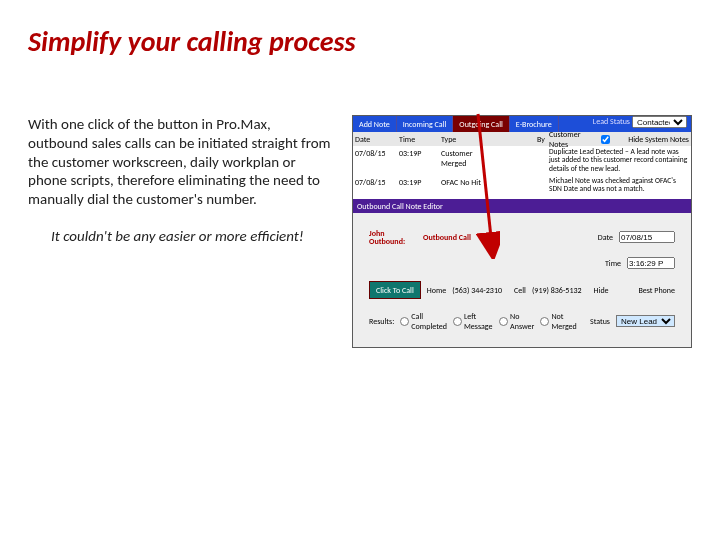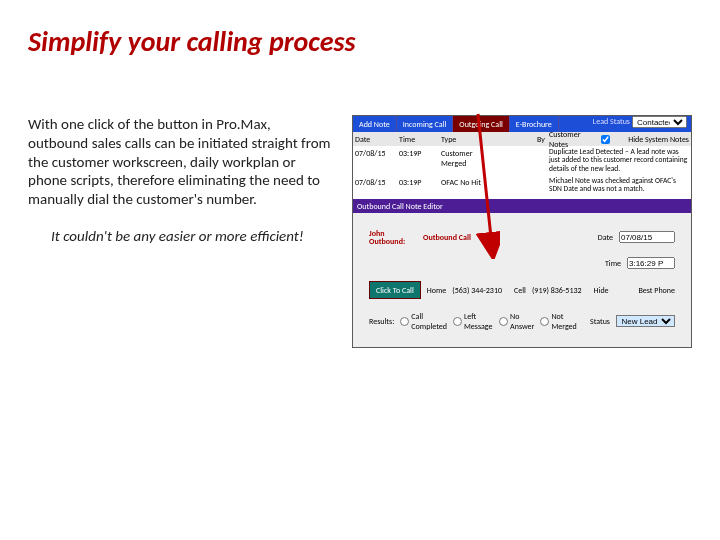--- a/index.html
+++ b/index.html
@@ -31,21 +31,21 @@
   .edrow { display: flex; align-items: center; gap: 6px; }
   .edrow .lbl { color: #000; font-size: 8px; }
   .edrow .lbl.red { color: #a00; font-weight: 700; }
   .edrow .input { font-size: 8px; height: 12px; }
   .edrow .input.date { width: 56px; }
   .edrow .input.time { width: 48px; }
   .edrow .spacer { flex: 1; }
   .click-btn { background: #0f766e; color: #fff; padding: 3px 6px; font-size: 8px; cursor: pointer; border: 1px solid #600; }
   .radio { display: inline-flex; align-items: center; gap: 2px; }
   .radio input { width: 9px; height: 9px; }
-  .status-sel2 { font-size: 8px; height: 12px; width: 60px; background: #cfe8ff; text-align: center; }
+  .status-sel2 { font-size: 8px; height: 12px; width: 60px; background: #cfe8ff; }
   .arrow { position: absolute; top: -6px; left: 118px; pointer-events: none; }
 </style>
 </head>
 <body>
 
 <div class="slide">
   <h1 class="title">Simplify your calling process</h1>
 
   <div class="body-row">
     <div class="text-col">

